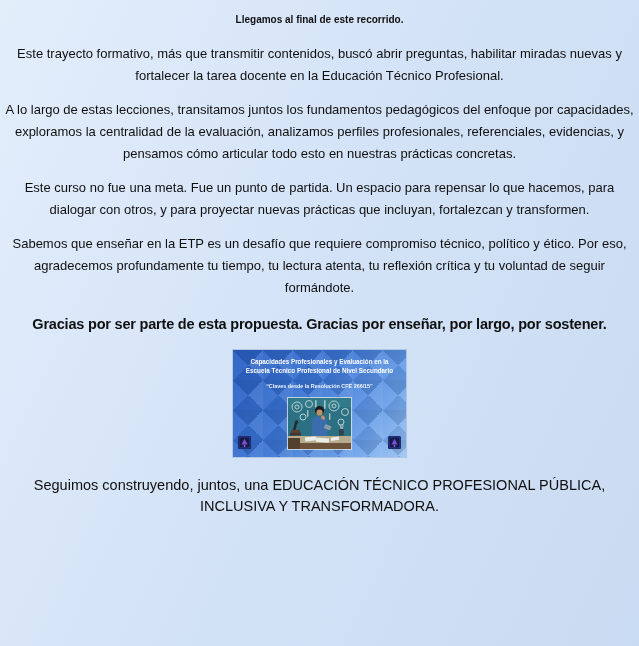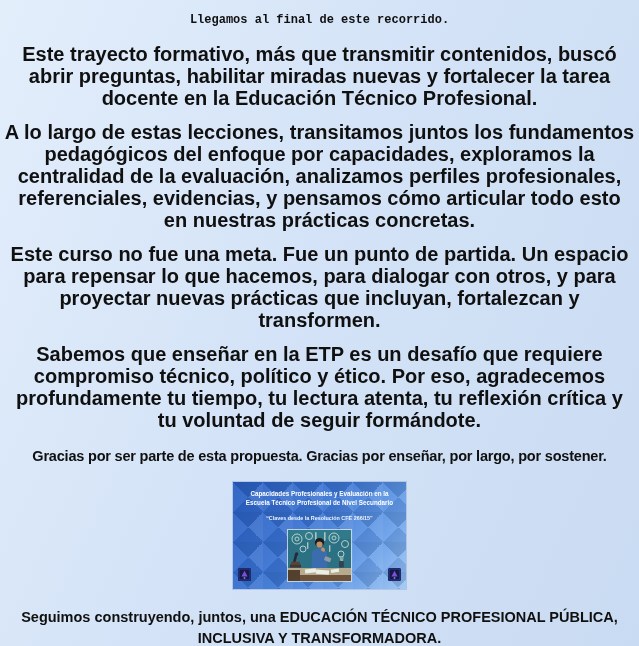--- a/index.html
+++ b/index.html
@@ -3,25 +3,25 @@
 <meta charset="utf-8">
 <style>
   html,body{margin:0;padding:0;}
   body{
     width:639px;height:646px;overflow:hidden;
     background:linear-gradient(115deg,#e3eefb 0%,#d4e3f7 45%,#c9dbf2 100%);
     font-family:"Liberation Sans",sans-serif;
     color:#101010;
   }
   .page{padding:9px 4px 0;text-align:center;}
-  .heading{margin:0 0 12px;font-size:12px;font-weight:700;line-height:22px;font-family:Liberation Mono, monospace;}
-  .para{margin:0 0 12px;font-size:20px;line-height:22px;font-weight:bold;}
+  .heading{margin:0 0 12px;font-size:10px;font-weight:700;line-height:22px;}
+  .para{margin:0 0 12px;font-size:13px;line-height:22px;}
   .thanks{margin:14px 0 0;font-size:14.5px;font-weight:700;line-height:22px;
           white-space:nowrap;letter-spacing:-0.2px;}
-  .closing{margin:18px auto 0;width:600px;font-size:14.5px;font-weight:700;line-height:21px;}
+  .closing{margin:18px auto 0;width:600px;font-size:14.5px;font-weight:400;line-height:21px;}
 
   
   .slide{
     position:relative;width:173px;height:107px;margin:15px auto 0;
     background:
       repeating-conic-gradient(from 45deg, rgba(255,255,255,0.10) 0 90deg,
         rgba(8,28,80,0.10) 90deg 180deg, rgba(255,255,255,0.05) 180deg 270deg,
         rgba(0,20,60,0.14) 270deg 360deg),
       linear-gradient(125deg,#2a5fc2 0%,#3d77d4 45%,#6ba1e9 78%,#9cc5f3 100%);
     background-size:30px 30px,100% 100%;

